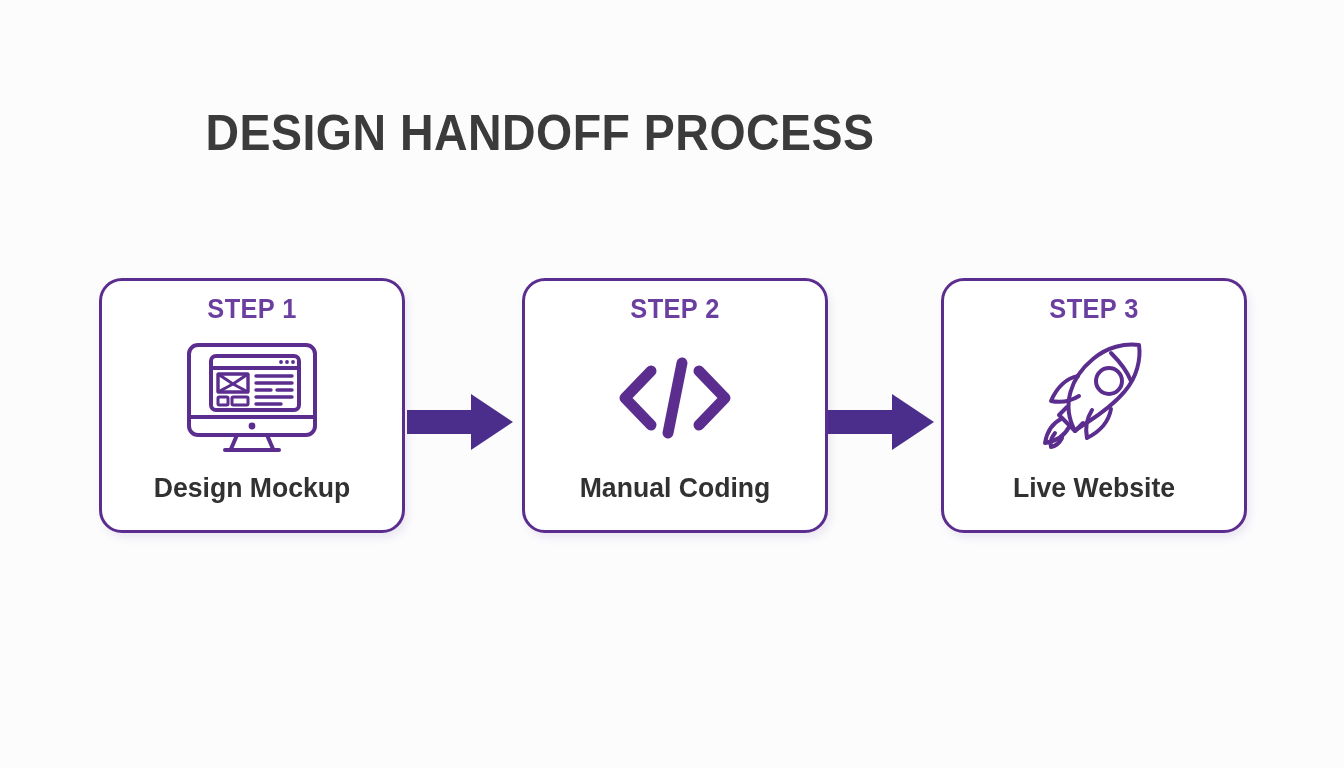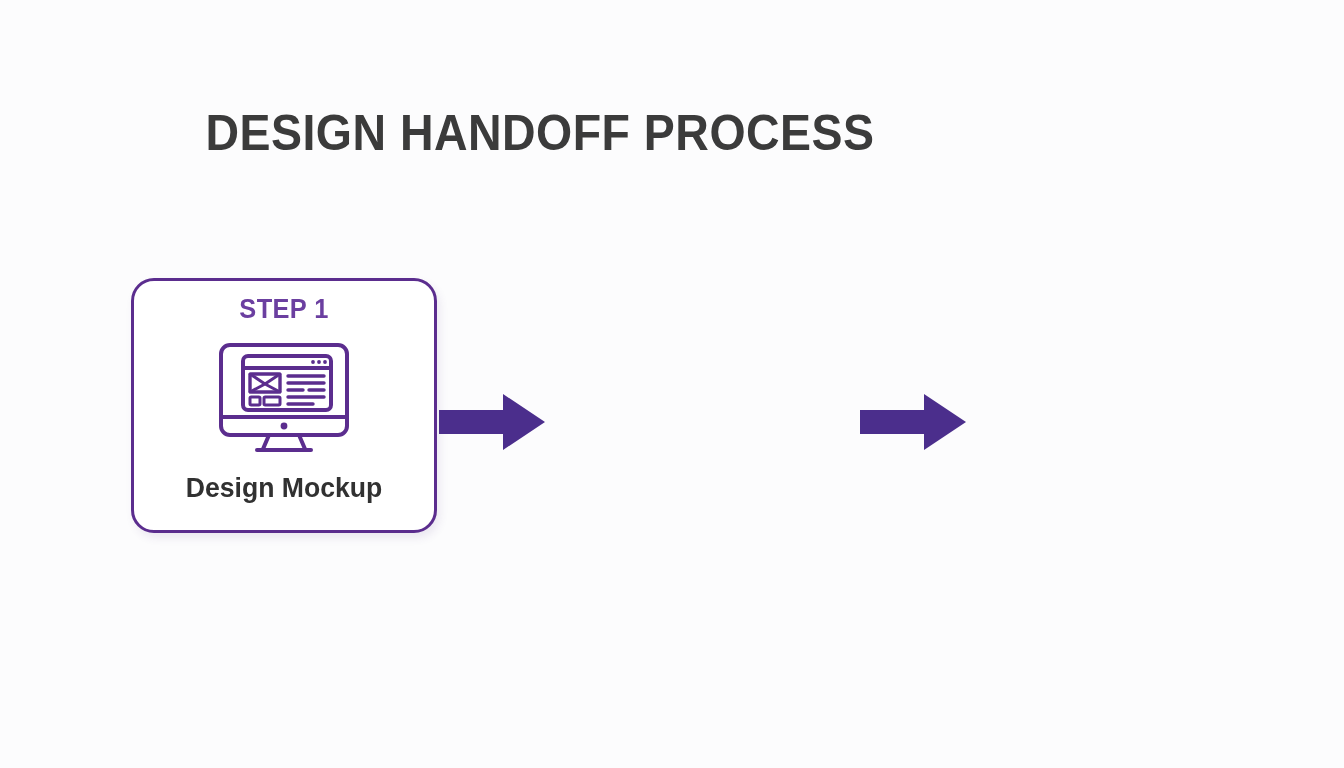--- a/index.html
+++ b/index.html
@@ -32,21 +32,20 @@
     white-space:nowrap;
   }
 
   
   #flow {
     position:absolute;
     left:99px;
     top:278px;
     width:1148px;
     height:255px;
-    margin-left:32px;
   }
 
   .step-card {
     position:absolute;
     top:0;
     width:306px;
     height:255px;
     background:#ffffff;
     border:3px solid #5b2d8e;
     border-radius:23px;
@@ -145,22 +144,64 @@
 
       <div class="step-label">Design Mockup</div>
     </div>
 
     <div class="flow-arrow a1">
       <svg width="108" height="62" viewBox="0 0 108 62">
         <path d="M0 19 L64 19 L64 3 L106 31 L64 59 L64 43 L0 43 Z" fill="#4b2e8c"></path>
       </svg>
     </div>
 
+    <div class="step-card c2">
+      <div class="step-kicker">STEP 2</div>
+
+      <div class="step-icon">
+        <svg width="128" height="90" viewBox="0 0 128 90" fill="none" stroke="#5b2d8e" stroke-width="11" stroke-linecap="round" stroke-linejoin="round">
+          <path d="M40 18 L14 45 L40 72"></path>
+          <path d="M88 18 L114 45 L88 72"></path>
+          <path d="M71 10 L57 80"></path>
+        </svg>
+      </div>
+
+      <div class="step-label">Manual Coding</div>
+    </div>
 
     <div class="flow-arrow a2">
       <svg width="108" height="62" viewBox="0 0 108 62">
         <path d="M0 19 L64 19 L64 3 L106 31 L64 59 L64 43 L0 43 Z" fill="#4b2e8c"></path>
       </svg>
     </div>
 
+    <div class="step-card c3">
+      <div class="step-kicker">STEP 3</div>
+
+      <div class="step-icon">
+        <svg width="126" height="118" viewBox="0 0 126 118" fill="none" stroke="#5b2d8e" stroke-width="4" stroke-linecap="round" stroke-linejoin="round">
+
+          <path d="M44 92
+                   C 30 66 40 38 62 20
+                   C 76 8 94 4 108 6
+                   C 110 20 106 38 94 52
+                   C 76 74 50 86 44 92 Z"></path>
+
+          <path d="M80 14 C 88 22 96 32 100 42"></path>
+
+          <circle cx="78" cy="42" r="13"></circle>
+
+          <path d="M47 37 C 36 39 26 48 20 62 C 30 64 40 62 48 57"></path>
+
+          <path d="M80 70 C 78 81 70 92 56 99 C 54 89 56 79 61 71"></path>
+
+          <path d="M36 68 L28 76 L44 92 L52 84"></path>
+
+          <path d="M30 80 C 22 84 16 92 14 104 C 26 102 34 96 38 88"></path>
+          <path d="M24 94 C 20 99 19 104 20 108 C 25 107 29 103 31 99"></path>
+        </svg>
+      </div>
+
+      <div class="step-label">Live Website</div>
+    </div>
 
   </div>
 </div>
 
 </body></html>

